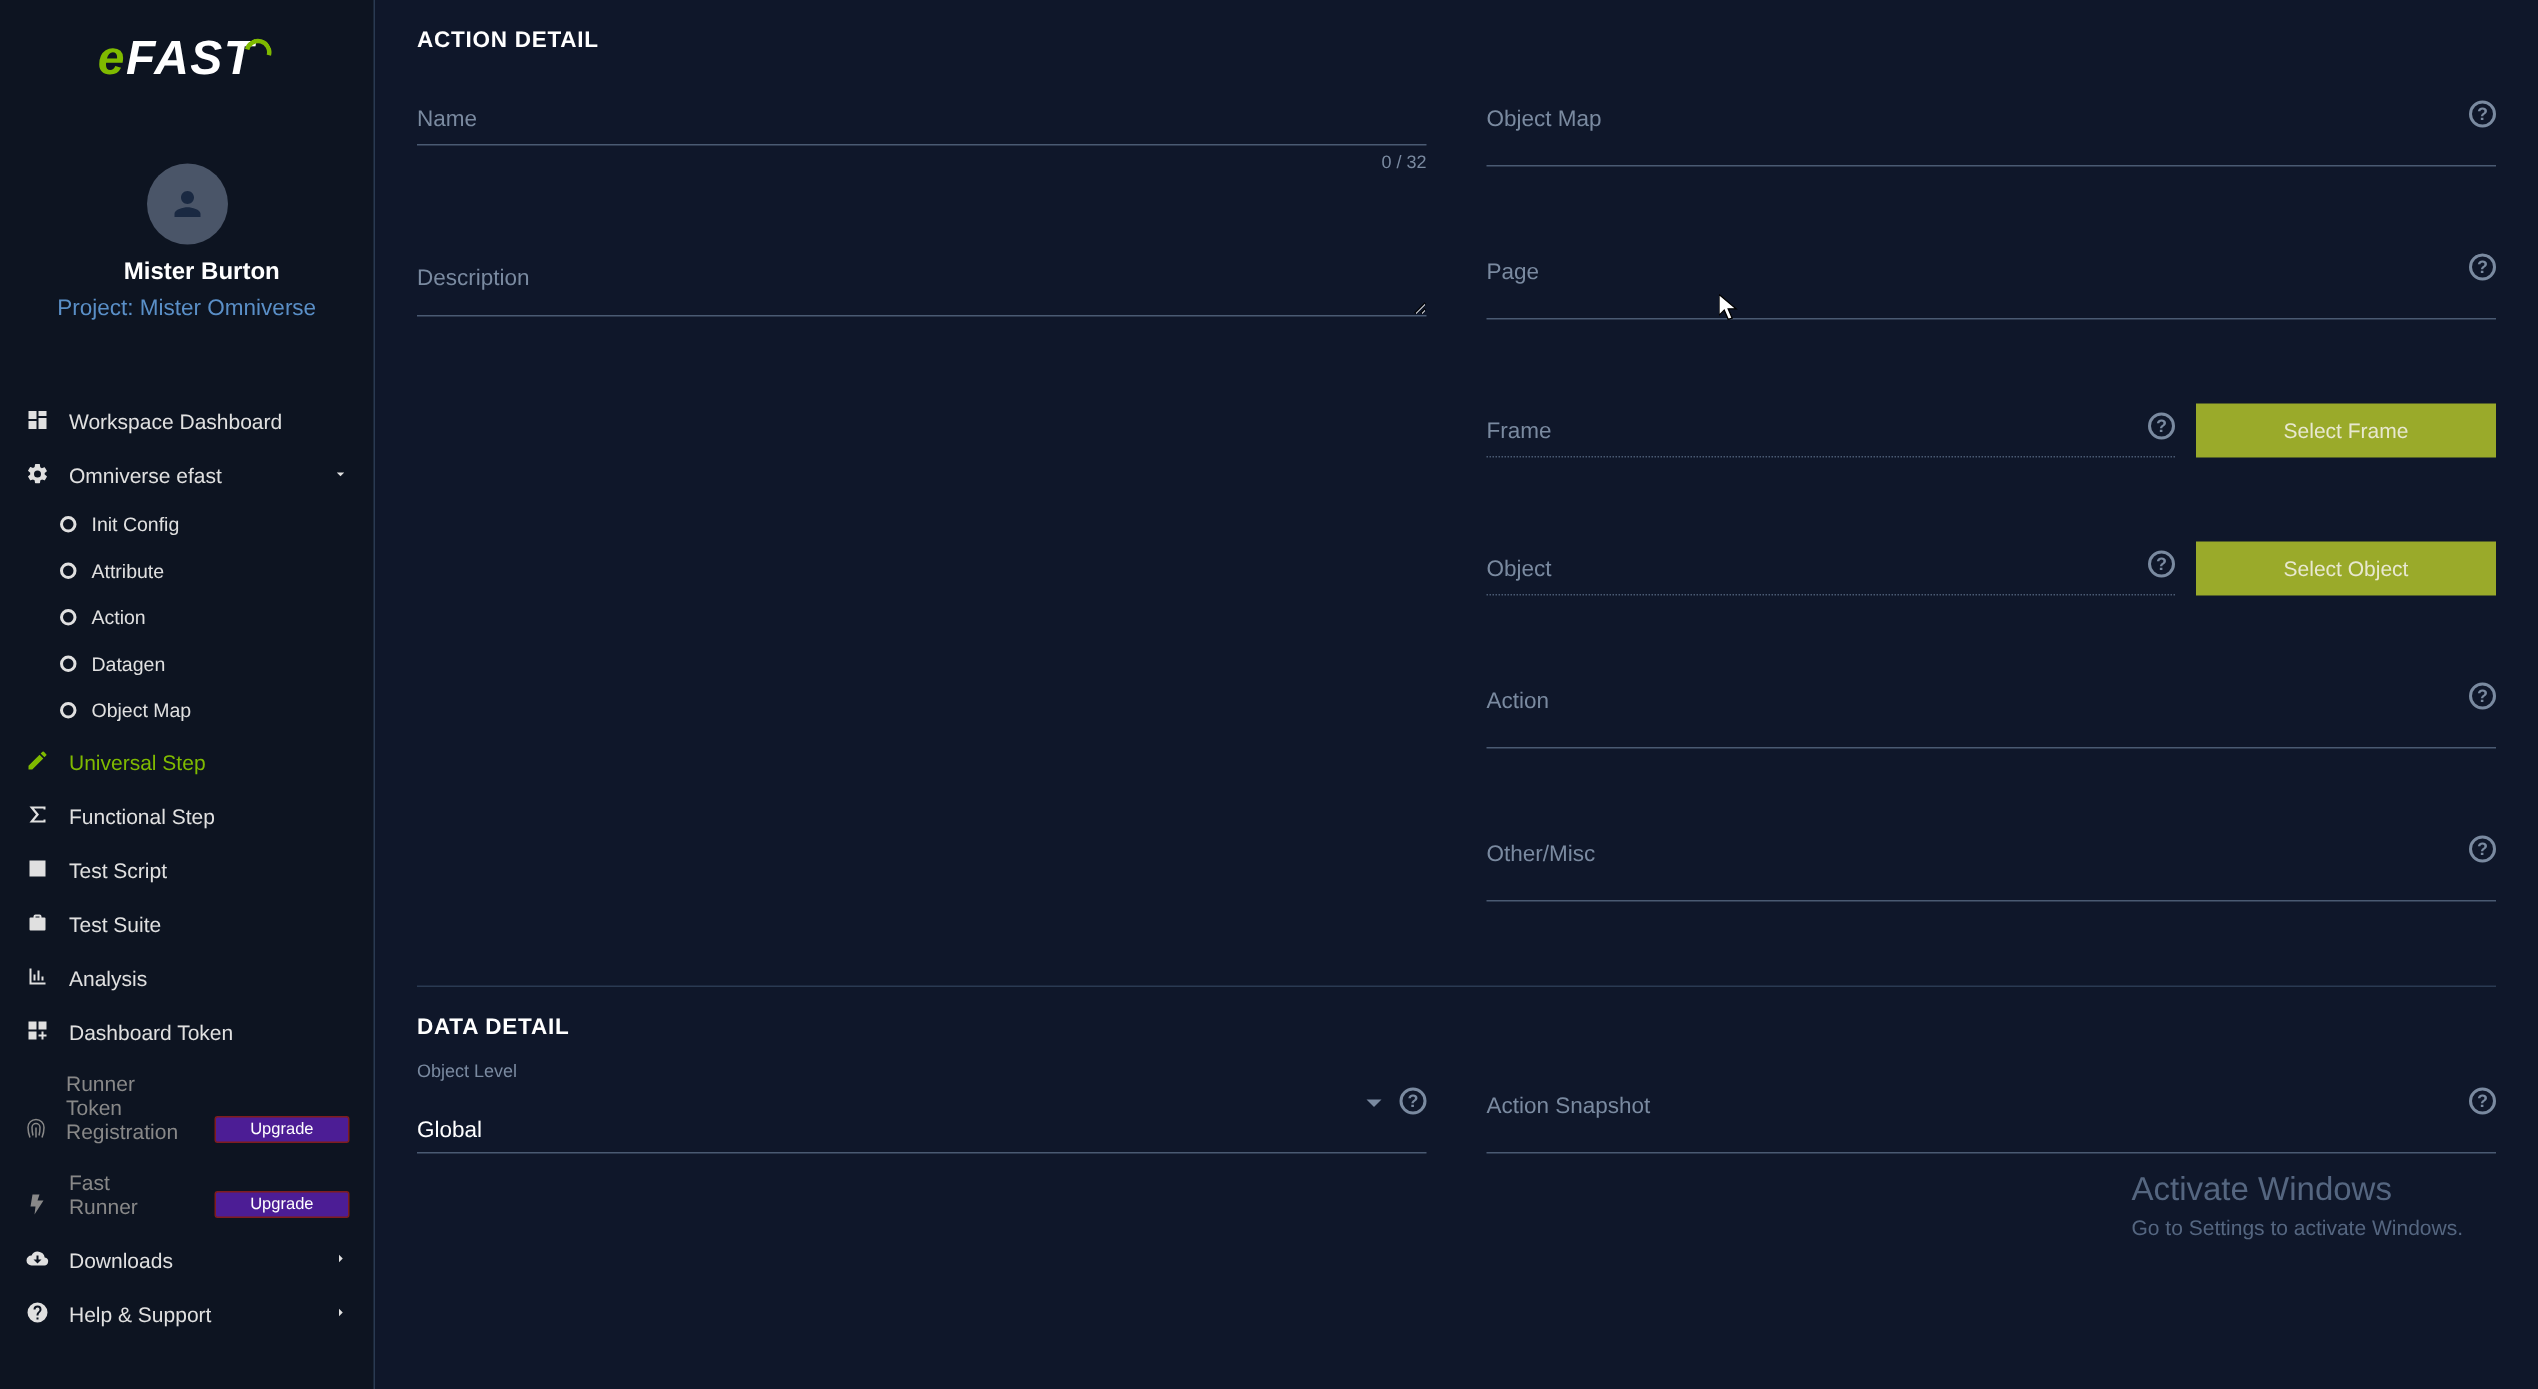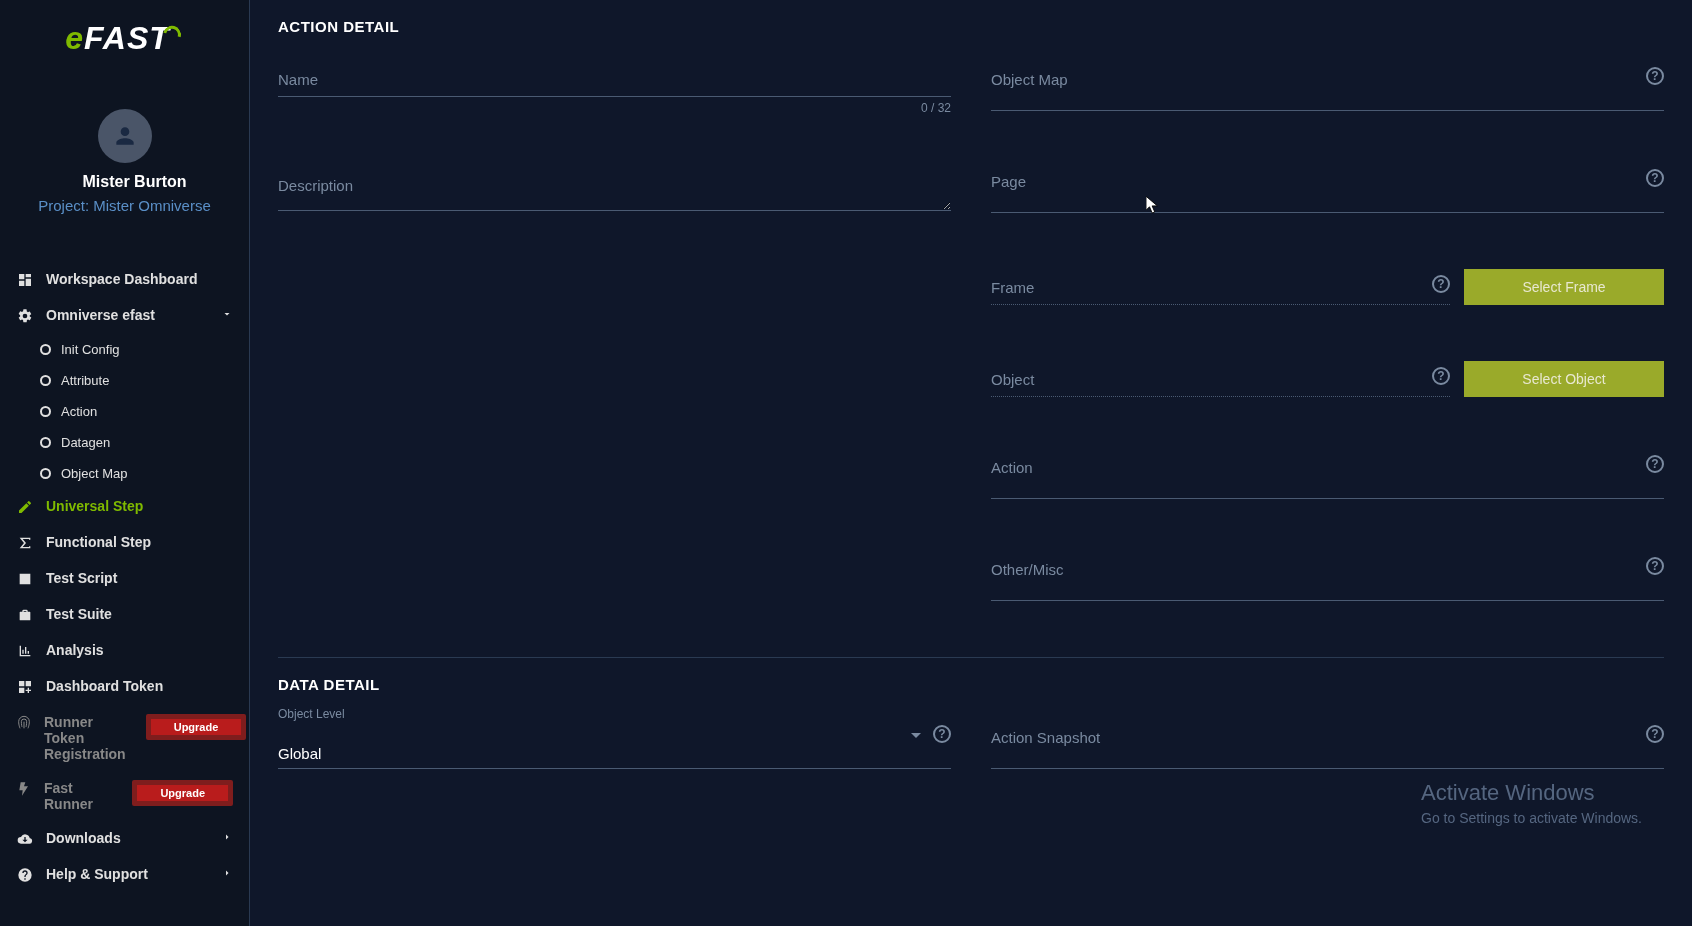--- a/index.html
+++ b/index.html
@@ -49,46 +49,45 @@
   border-radius: 50%;
   display: inline-flex;
   align-items: center; justify-content: center;
   margin-bottom: 10px;
 }
 .avatar svg { width: 26px; height: 26px; fill: #1a2942; }
 .user-name { color: #fff; font-weight: 600; font-size: 16px; margin-bottom: 6px; padding-left: 20px; }
 .project-name { color: #5a8fc7; font-size: 15px; font-weight: 500; }
 .nav { flex: 1; overflow-y: auto; }
 .nav-item {
-  display: flex; align-items: flex-start;
+  display: flex; align-items: flex-end;
   padding: 9px 16px;
   color: #e0e0e0;
   font-size: 14px;
   cursor: pointer;
   gap: 12px;
-  font-weight: bold;
 }
 .nav-item.active { color: #7fba00; }
 .nav-item .chev { margin-left: auto; }
 .nav-sub {
   display: flex; align-items: center;
   padding: 8px 16px 8px 40px;
   color: #e0e0e0;
   font-size: 13px;
   cursor: pointer;
   gap: 10px;
 }
 .bullet {
   width: 11px; height: 11px;
   border: 2px solid #e0e0e0;
   border-radius: 50%;
 }
 .upgrade-tag {
-  background: #b91c1c;
-  border: 5px solid #7f1d1d;
+  background: #4c1d95;
+  border: 1px solid #7f1d1d;
   color: #fff;
   font-size: 11px;
   padding: 2px 23px;
   border-radius: 2px;
   margin-left: 8px;
 }
 .nav-icon { width: 18px; height: 18px; display: inline-flex; align-items: center; justify-content: center; }
 .nav-icon svg { width: 16px; height: 16px; fill: #e0e0e0; }
 .nav-item.active .nav-icon svg { fill: #7fba00; }
 .dim { color: #888; }

